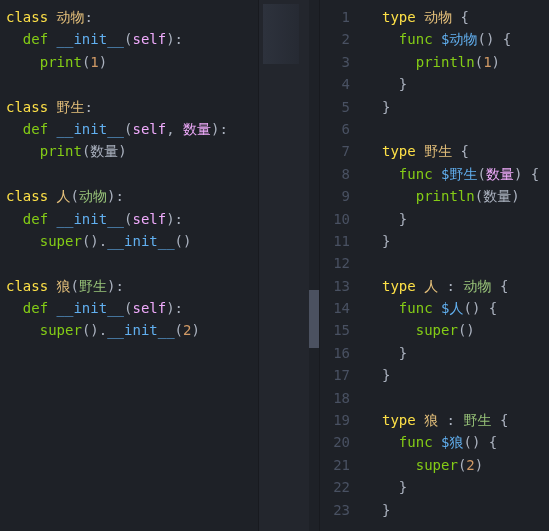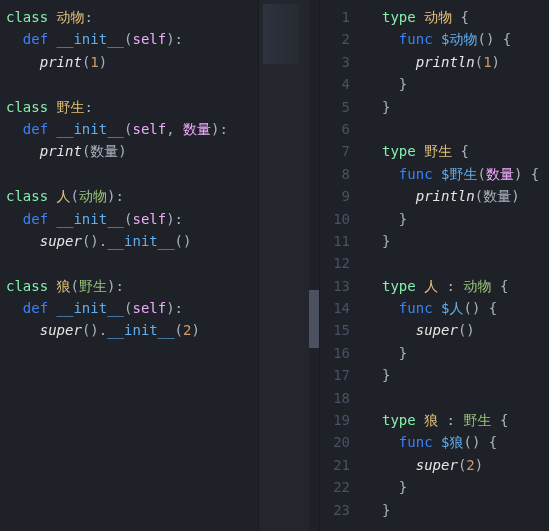--- a/index.html
+++ b/index.html
@@ -58,25 +58,25 @@
   .gutter {
     width: 44px;
     text-align: right;
     color: #495162;
     padding-right: 14px;
     user-select: none;
   }
   .code { flex: 1; margin-left: 18px; }
   .line { height: 22.4px; }
   
-  .kw   { color: #86efac; }  
-  .fnkw { color: #3b82f6; }  
+  .kw   { color: #fde047; }  
+  .fnkw { color: #84cc16; }  
   .name { color: #61afef; text-align: right; }  
   .cls  { color: #e5c07b; }  
-  .call { color: #e5e5e5; font-style: italic; }  
+  .call { color: #84cc16; }  
   .self { color: #f0abfc; }  
   .num  { color: #d19a66; }  
   .punc { color: #abb2bf; }
   .base { color: #98c379; }  
 </style>
 </head>
 <body>
 
 <div class="pane-left" id="left-code"><div class="line"><span class="kw">class </span><span class="cls">动物</span><span class="punc">:</span></div><div class="line"><span class="punc">  </span><span class="fnkw">def </span><span class="name">__init__</span><span class="punc">(</span><span class="self">self</span><span class="punc">):</span></div><div class="line"><span class="punc">    </span><span class="call">print</span><span class="punc">(</span><span class="num">1</span><span class="punc">)</span></div><div class="line">&nbsp;</div><div class="line"><span class="kw">class </span><span class="cls">野生</span><span class="punc">:</span></div><div class="line"><span class="punc">  </span><span class="fnkw">def </span><span class="name">__init__</span><span class="punc">(</span><span class="self">self</span><span class="punc">, </span><span class="self">数量</span><span class="punc">):</span></div><div class="line"><span class="punc">    </span><span class="call">print</span><span class="punc">(数量)</span></div><div class="line">&nbsp;</div><div class="line"><span class="kw">class </span><span class="cls">人</span><span class="punc">(</span><span class="base">动物</span><span class="punc">):</span></div><div class="line"><span class="punc">  </span><span class="fnkw">def </span><span class="name">__init__</span><span class="punc">(</span><span class="self">self</span><span class="punc">):</span></div><div class="line"><span class="punc">    </span><span class="call">super</span><span class="punc">().</span><span class="name">__init__</span><span class="punc">()</span></div><div class="line">&nbsp;</div><div class="line"><span class="kw">class </span><span class="cls">狼</span><span class="punc">(</span><span class="base">野生</span><span class="punc">):</span></div><div class="line"><span class="punc">  </span><span class="fnkw">def </span><span class="name">__init__</span><span class="punc">(</span><span class="self">self</span><span class="punc">):</span></div><div class="line"><span class="punc">    </span><span class="call">super</span><span class="punc">().</span><span class="name">__init__</span><span class="punc">(</span><span class="num">2</span><span class="punc">)</span></div></div>
 

